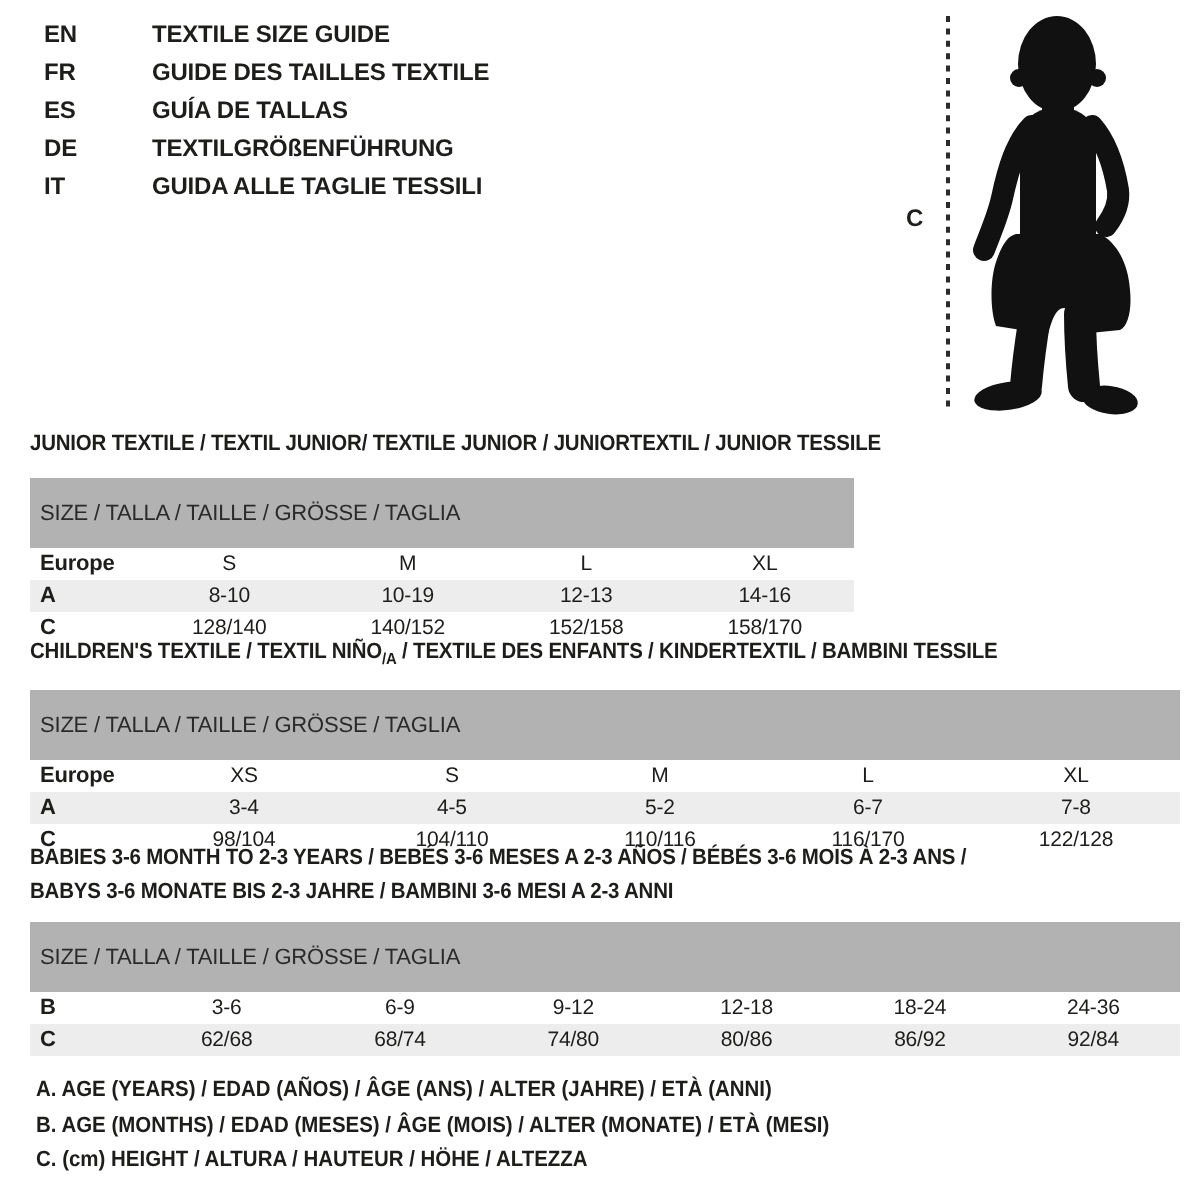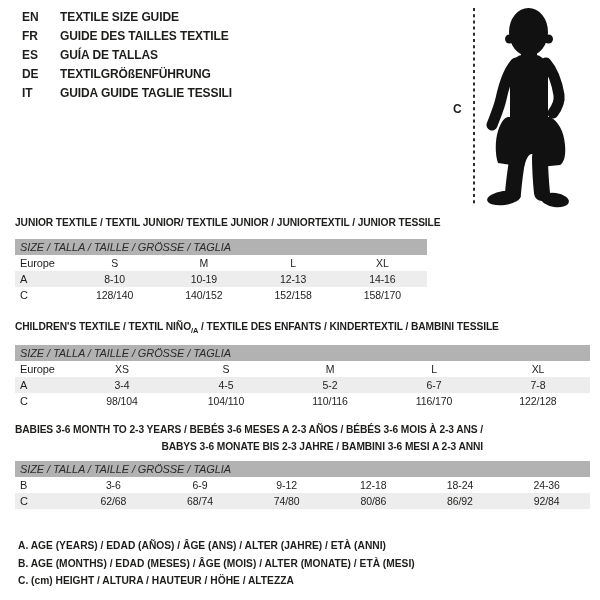--- a/index.html
+++ b/index.html
@@ -5,43 +5,43 @@
   html,body{margin:0;padding:0;background:#fff;}
   .canvas{
     position:relative;width:600px;height:600px;background:#fff;
     font-family:"Liberation Sans",sans-serif;color:#1d1d1b;overflow:hidden;
     -webkit-font-smoothing:antialiased;
   }
   .cond{transform-origin:0 50%;transform:scaleX(0.93);white-space:nowrap;}
 
   
   .lang-block{position:absolute;left:22px;top:8px;}
-  .lang-row{display:flex;line-height:19px;font-weight:700;font-size:12px;letter-spacing:-0.1px;}
+  .lang-row{display:flex;line-height:19px;font-weight:700;font-size:12px;letter-spacing:-0.1px;gap:16px;}
   .lang-code{width:38px;flex:0 0 38px;}
   .lang-title{white-space:nowrap;}
 
   
   .figure-svg{position:absolute;left:450px;top:5px;}
   .measure-label{position:absolute;left:453px;top:102px;font-weight:700;font-size:12px;}
 
   
   .section-title{position:absolute;left:15px;font-weight:700;font-size:11px;letter-spacing:-0.1px;}
   .t-junior-title{top:216px;}
   .t-children-title{top:320px;}
-  .t-babies-title{top:421px;line-height:17px;text-align:right;}
+  .t-babies-title{top:421px;line-height:17px;}
   .sub{font-size:8px;vertical-align:sub;}
 
   
   table.sg-table{position:absolute;left:15px;border-collapse:collapse;table-layout:fixed;
     font-size:10.5px;letter-spacing:-0.1px;color:#1d1d1b;}
   table.sg-table td{padding:0;height:16px;text-align:center;vertical-align:middle;border:none;}
-  table.sg-table td.lbl{text-align:left;padding-left:5px;font-size:11px;}
+  table.sg-table td.lbl{text-align:left;padding-left:5px;font-size:11px;font-weight:bold;}
   table.sg-table tr.band td{
-    background:var(--band-bg,#b2b2b2);text-align:left;padding-left:5px;height:16px;
-    font-size:11px;color:#2a2a2a;font-style:italic;
+    background:var(--band-bg,#b2b2b2);text-align:left;padding-left:5px;height:35px;
+    font-size:11px;color:#2a2a2a;
   }
   table.sg-table tr.shade td{background:var(--alt-row-bg,#ededed);}
   .tbl-junior{top:239px;width:412px;}
   .tbl-children{top:345px;width:575px;}
   .tbl-babies{top:461px;width:575px;}
 
   
   .legend{position:absolute;left:18px;top:537px;font-weight:700;font-size:11px;line-height:17.5px;}
 </style>
 </head>
@@ -61,21 +61,21 @@
     <div class="lang-row">
       <span class="lang-code">ES</span>
       <span class="lang-title">GUÍA DE TALLAS</span>
     </div>
     <div class="lang-row">
       <span class="lang-code">DE</span>
       <span class="lang-title">TEXTILGRÖßENFÜHRUNG</span>
     </div>
     <div class="lang-row">
       <span class="lang-code">IT</span>
-      <span class="lang-title">GUIDA GUIDE TAGLIE TESSILI</span>
+      <span class="lang-title">GUIDA ALLE TAGLIE TESSILI</span>
     </div>
   </div>
 
   <div class="measure-label">C</div>
 
   <svg class="figure-svg" width="148" height="205" viewBox="0 0 148 205" aria-hidden="true">
     <line x1="24" y1="3" x2="24" y2="201" stroke="#2b2b2b" stroke-width="2" stroke-dasharray="3 3.2"></line>
     <g fill="#111" stroke="none">
       <ellipse cx="78.5" cy="27" rx="19.5" ry="24"></ellipse>
       <circle cx="59.5" cy="34" r="4.5"></circle>

